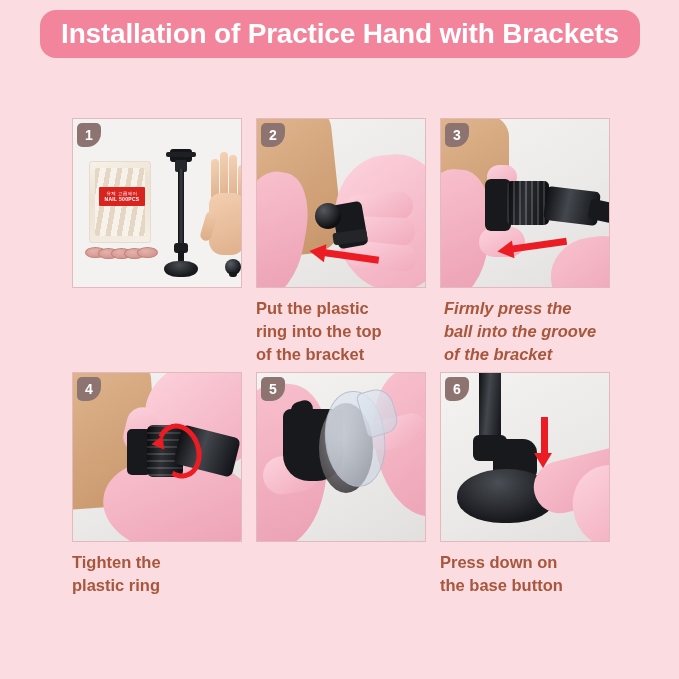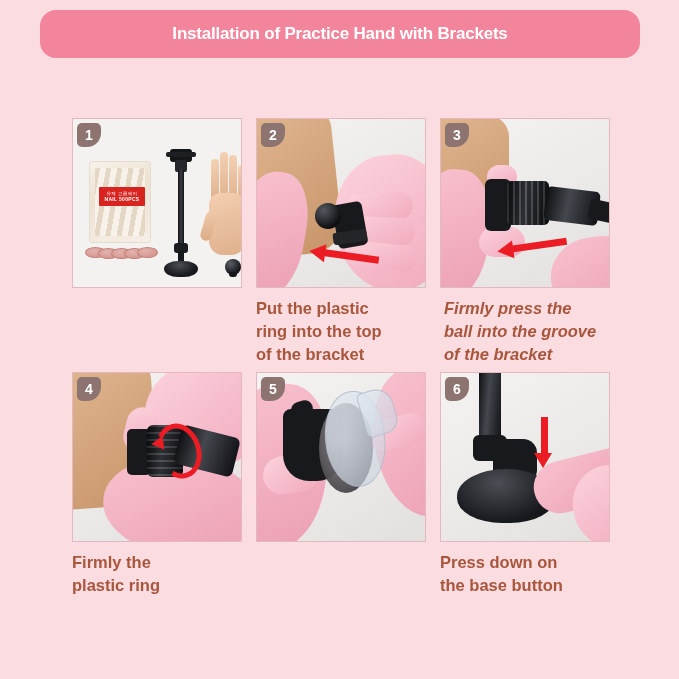--- a/index.html
+++ b/index.html
@@ -21,21 +21,21 @@
     width: 600px;
     height: 48px;
     background: #f2849b;
     border-radius: 16px;
     display: flex;
     align-items: center;
     justify-content: center;
   }
   .title-text {
     color: #ffffff;
-    font-size: 17px;
+    font-size: 28px;
     font-weight: bold;
     letter-spacing: -0.2px;
     white-space: nowrap;
   }
 
   
   .steps-grid {
     position: absolute;
     left: 72px;
     top: 118px;
@@ -332,21 +332,21 @@
       <div class="blk" style="left:54px; top:56px; width:24px; height:46px; border-radius:5px;"></div>
       <div class="blk-grad" style="left:74px; top:52px; width:36px; height:52px; border-radius:6px;"></div>
       <div style="position:absolute; left:74px; top:52px; width:36px; height:52px; border-radius:6px;
                   background: repeating-linear-gradient(180deg, rgba(255,255,255,.08) 0 2px, rgba(0,0,0,.32) 2px 7px);"></div>
       <div class="blk-grad" style="left:104px; top:58px; width:60px; height:40px; border-radius:6px; transform:rotate(14deg);"></div>
 
       <div class="arrow-rot" style="left:84px; top:50px;"></div>
 
       <div class="badge">4</div>
     </div>
-    <div class="caption">Firmly the
+    <div class="caption">Tighten the
 plastic ring</div>
   </div>
 
   <div class="step step-row2">
     <div class="panel">
       <div class="photo-bg"></div>
 
       <div class="glove" style="left:-34px; top:10px; width:104px; height:166px; transform:rotate(6deg);"></div>
       <div class="glove glove-light" style="left:6px; top:82px; width:56px; height:38px; border-radius:19px; transform:rotate(-8deg);"></div>
       <div class="glove" style="left:118px; top:-6px; width:92px; height:150px; transform:rotate(-10deg);"></div>

